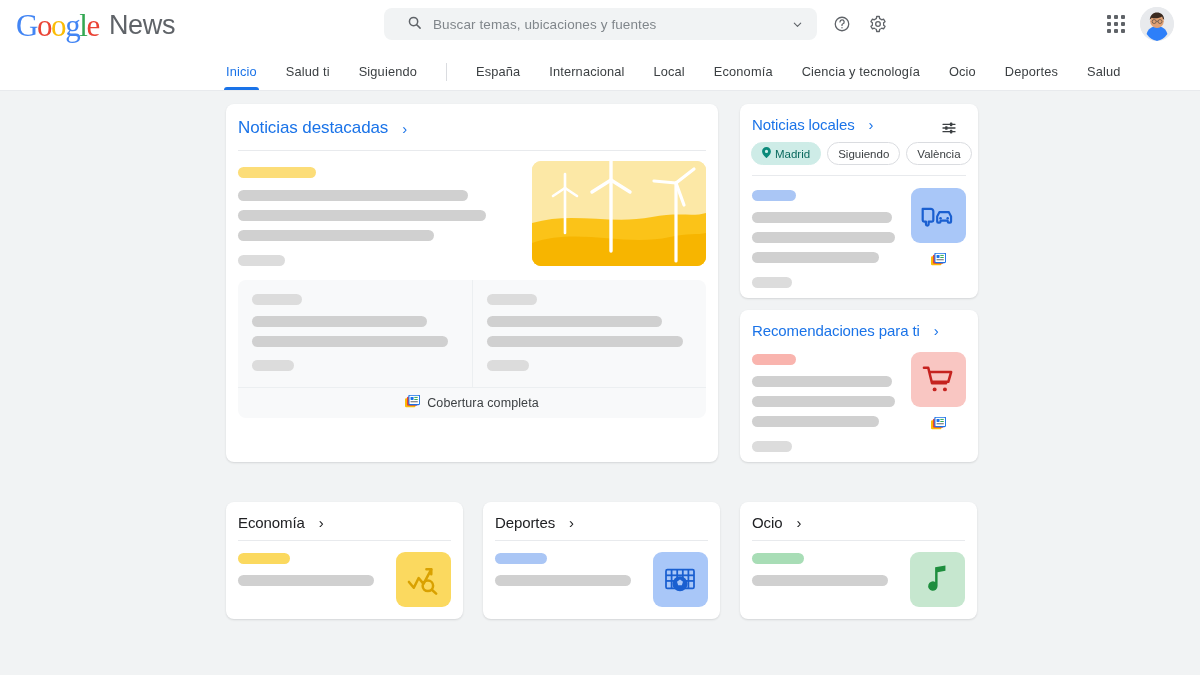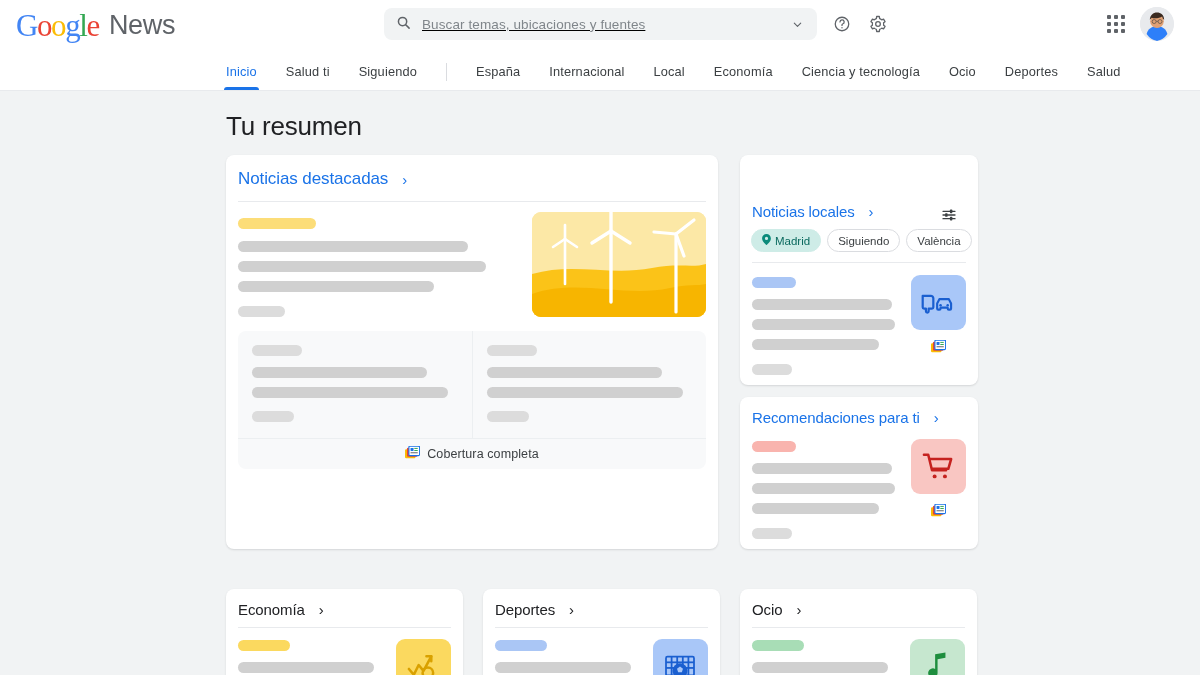--- a/index.html
+++ b/index.html
@@ -59,23 +59,22 @@
     width: 433px;
     height: 32px;
   }
   .search-box {
     width: 100%;
     height: 100%;
     background: #f1f3f4;
     border-radius: 8px;
     display: flex;
     align-items: center;
-    padding: 0 10px 0 12px;
+    padding: 0 10px 0 23px;
     cursor: text;
-    text-decoration: underline;
   }
   .search-box svg { flex: none; }
   .search-input {
     flex: 1;
     border: none;
     outline: none;
     background: transparent;
     font-family: "Liberation Sans", sans-serif;
     font-size: 13.5px;
     color: #3c4043;
@@ -322,21 +321,20 @@
     justify-content: center;
     gap: 7px;
     cursor: pointer;
   }
   .full-cov span { font-size: 12.5px; color: #3c4043; letter-spacing: .1px; }
 
   
   .side-head {
     display: flex; align-items: flex-start; justify-content: space-between;
     padding-right: 16px;
-    margin-top: 36px;
   }
   .tune-btn {
     width: 26px; height: 26px; margin-top: 11px;
     display: flex; align-items: center; justify-content: center;
     border-radius: 50%; cursor: pointer;
   }
   .chips {
     display: flex; align-items: center; gap: 6px;
     padding: 0 4px 0 11px;
     overflow: hidden;
@@ -515,23 +513,20 @@
         <line x1="12" y1="1.5" x2="12" y2="4" stroke-linecap="round"></line>
         <line x1="12" y1="20" x2="12" y2="22.5" stroke-linecap="round"></line>
         <line x1="1.5" y1="12" x2="4" y2="12" stroke-linecap="round"></line>
         <line x1="20" y1="12" x2="22.5" y2="12" stroke-linecap="round"></line>
       </svg>
     </div>
   </div>
 
   <div class="content">
 
-    <div class="section-head">
-      <div class="section-title">Tu resumen</div>
-    </div>
 
     <div class="cards-row">
 
       <div class="card card-main">
         <div class="card-title">
           <span>Noticias destacadas</span>
           <span class="chev">›</span>
         </div>
         <div class="hr"></div>
 

